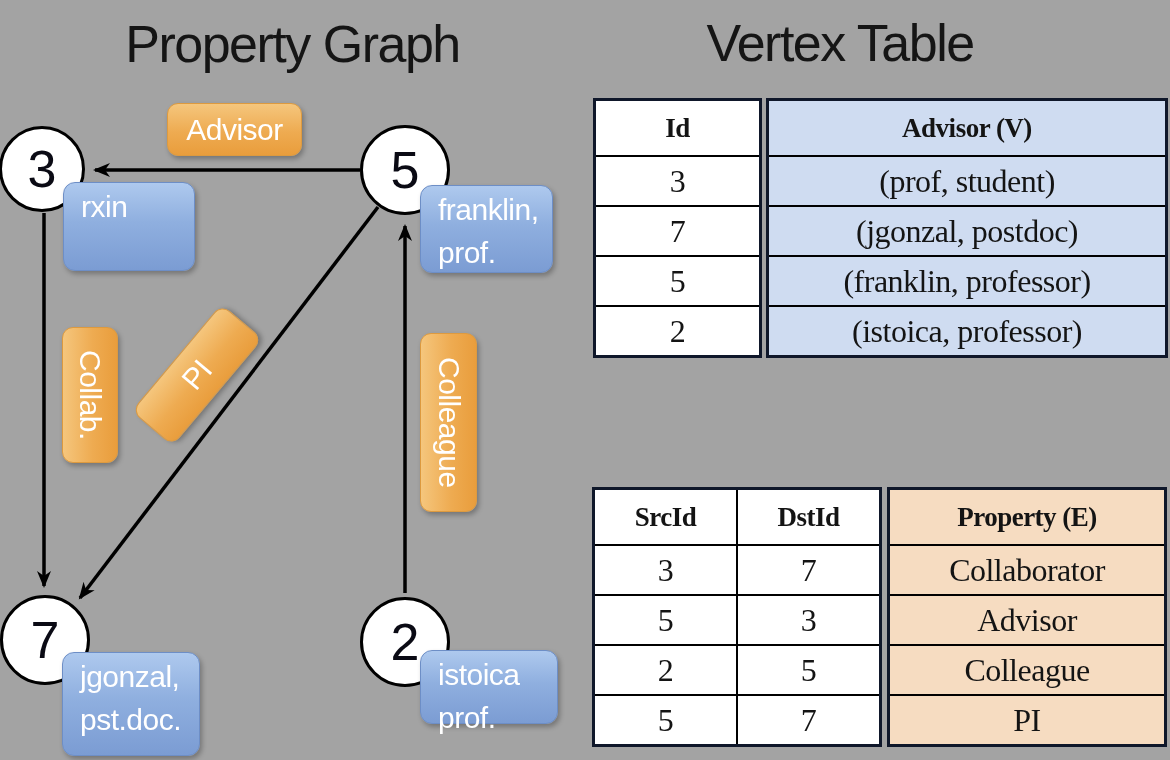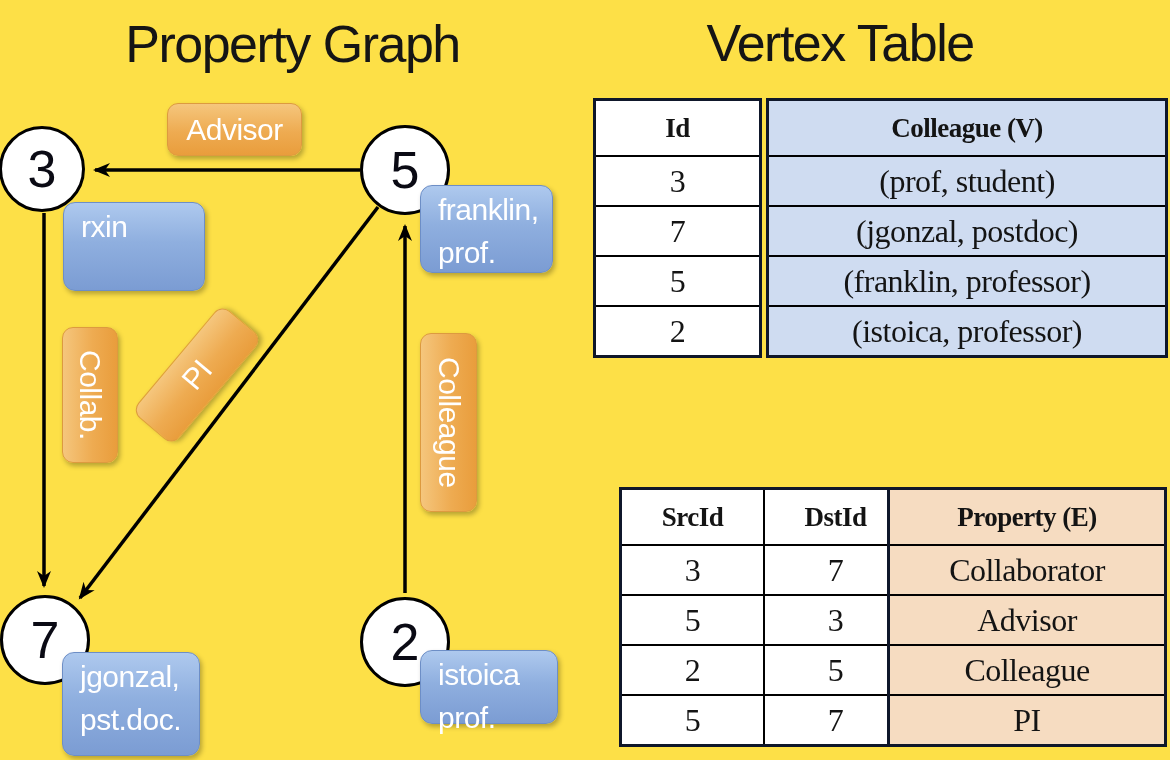--- a/index.html
+++ b/index.html
@@ -1,19 +1,19 @@
 <!DOCTYPE html>
 <html><head>
 <meta charset="utf-8">
 <style>
   * { margin:0; padding:0; box-sizing:border-box; }
   html,body { background:#fff; }
   body { font-family:"Liberation Sans", sans-serif; }
   .stage {
-    position:relative; width:1170px; height:760px; background:#fde047;
+    position:relative; width:1170px; height:760px; background:#a3a3a3;
     overflow:hidden; color:#111;
   }
   .title {
     position:absolute; text-align:center; font-size:52px; letter-spacing:-1.5px;
     color:#151515; white-space:nowrap;
   }
   .graph-title  { left:0px;   top:14px;  width:585px; }
   .vertex-title { left:585px; top:13px;  width:510px; }
   .edge-title   { left:585px; top:398px; width:510px; }
 
@@ -29,21 +29,21 @@
   .node-5 { left:360px; top:125px; }
   .node-7 { left:0px;   top:595px; }
   .node-2 { left:360px; top:597px; }
 
   .vlabel {
     position:absolute; z-index:3; border-radius:12px; color:#fff;
     background:linear-gradient(180deg,#aec9ee 0%, #8fafdf 45%, #7b9cd3 100%);
     border:1px solid #6d8ec6; box-shadow:2px 3px 5px rgba(0,0,0,0.28);
     font-size:30px; letter-spacing:-0.5px; line-height:43px; padding:2px 0 0 17px;
   }
-  .vl-rxin     { left:63px;  top:202px; width:142px; height:89px; }
+  .vl-rxin     { left:63px;  top:182px; width:132px; height:89px; }
   .vl-franklin { left:420px; top:185px; width:133px; height:88px; }
   .vl-jgonzal  { left:62px;  top:652px; width:138px; height:104px; }
   .vl-istoica  { left:420px; top:650px; width:138px; height:74px; }
 
   .elabel {
     position:absolute; z-index:3; border-radius:11px; color:#fff;
     background:linear-gradient(180deg,#f5c67d 0%, #eeab51 55%, #e99d3c 100%);
     border:1px solid #dd9a3f; box-shadow:2px 3px 5px rgba(0,0,0,0.28);
     display:flex; align-items:center; justify-content:center;
     font-size:30px; letter-spacing:-0.5px;
@@ -61,21 +61,21 @@
     position:absolute; border:3px solid #0f172a; background:#fff;
     display:flex; flex-direction:column;font-family:Liberation Serif, serif;
   }
   .tbl .cell {
     display:flex; align-items:center; justify-content:center;
     height:50px; border-top:2px solid #000;
     font-size:32px; letter-spacing:-0.5px; color:#141414; white-space:nowrap;
   }
   .tbl .cell:first-child { border-top:none; height:54px; }
   .tbl .head { font-weight:bold; font-size:27px; letter-spacing:-0.5px; }
-  .cols { flex-direction:row !important;margin-left:27px; }
+  .cols { flex-direction:row !important; }
   .col  { display:flex; flex-direction:column; flex:1; }
   .col + .col { border-left:2px solid #000; }
 
   .vt-ids  { left:593px; top:98px;  width:169px; }
   .vt-prop { left:766px; top:98px;  width:402px; }
   .vt-prop .cell { background:#cfdcf1; }
 
   .et-ids  { left:592px; top:487px; width:290px; }
   .et-prop { left:887px; top:487px; width:280px; }
   .et-prop .cell { background:#f6dcc1; }
@@ -144,21 +144,21 @@
 
   <div class="tbl vt-ids">
     <div class="cell head">Id</div>
     <div class="cell">3</div>
     <div class="cell">7</div>
     <div class="cell">5</div>
     <div class="cell">2</div>
   </div>
 
   <div class="tbl vt-prop">
-    <div class="cell head">Colleague (V)</div>
+    <div class="cell head">Advisor (V)</div>
     <div class="cell">(prof, student)</div>
     <div class="cell">(jgonzal, postdoc)</div>
     <div class="cell">(franklin, professor)</div>
     <div class="cell">(istoica, professor)</div>
   </div>
 
   <div class="tbl cols et-ids">
     <div class="col">
       <div class="cell head">SrcId</div>
       <div class="cell">3</div>

